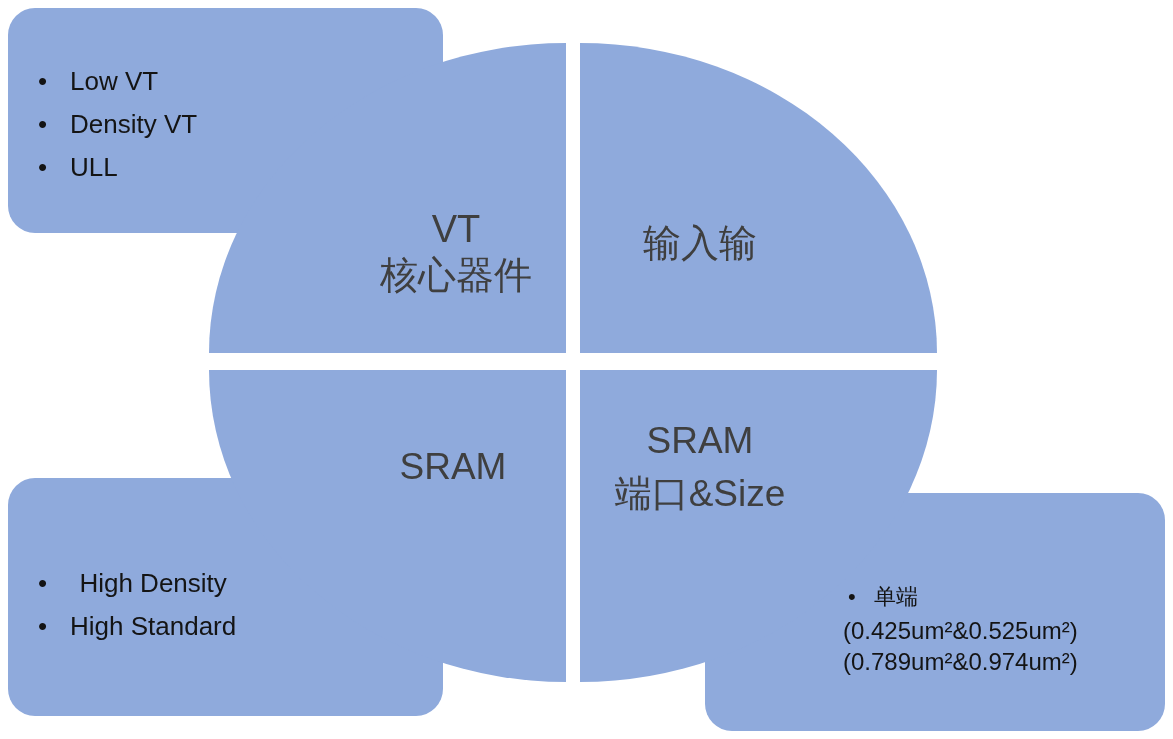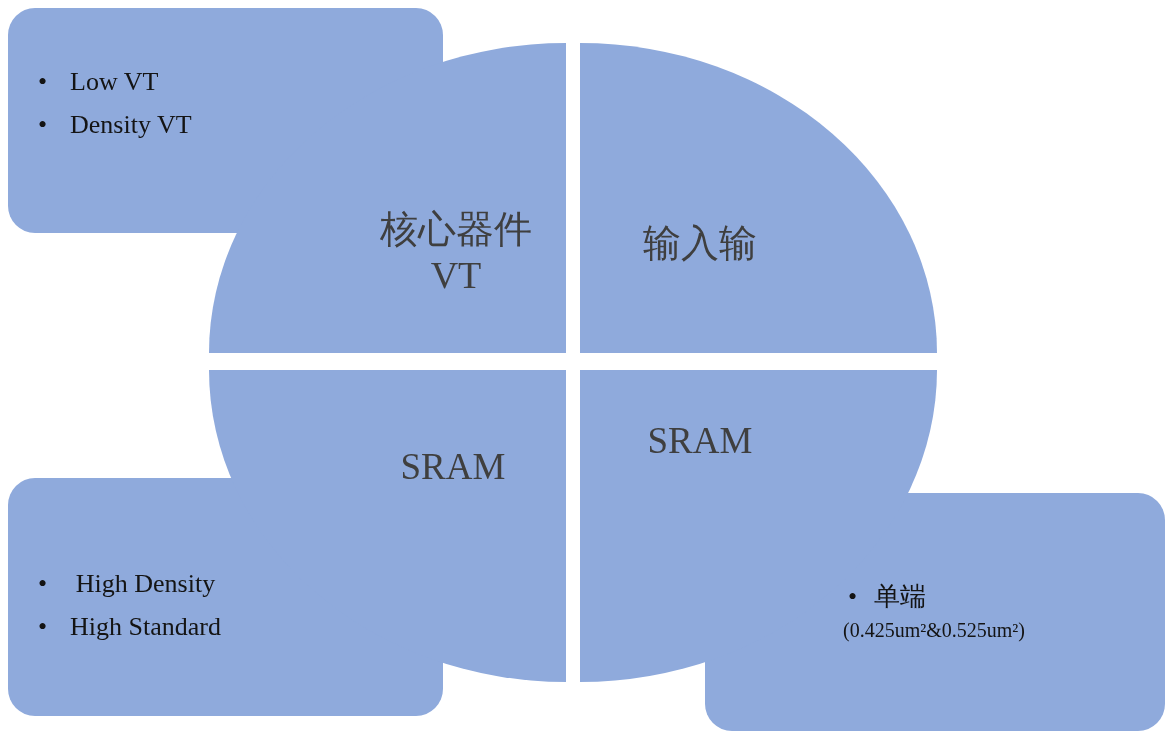--- a/index.html
+++ b/index.html
@@ -4,21 +4,21 @@
 <style>
   :root{
     --fill:#8FAADC;
     --label:#3F3F3F;
     --bullet:#141414;
     --bg:#FFFFFF;
   }
   html,body{margin:0;padding:0;background:var(--bg);}
   body{font-family:"Liberation Sans", sans-serif;}
   .canvas{
-    position:relative;width:1173px;height:739px;background:var(--bg);overflow:hidden;font-family:Liberation Serif, serif;
+    position:relative;width:1173px;height:739px;background:var(--bg);overflow:hidden;
   }
   
   .box{position:absolute;background:var(--fill);border-radius:27px;}
   .box-tl{left:8px;top:8px;width:435px;height:225px;}
   .box-tr{left:705px;top:8px;width:460px;height:225px;}
   .box-bl{left:8px;top:478px;width:435px;height:238px;text-align:center;}
   .box-br{left:705px;top:493px;width:460px;height:238px;}
   
   .quad{position:absolute;background:var(--fill);}
   .quad-tl{left:209px;top:43px;width:357px;height:310px;border-radius:100% 0 0 0;}
@@ -35,66 +35,69 @@
   
   ul.bullets{list-style:none;margin:0;padding:0;position:absolute;color:var(--bullet);}
   ul.bullets li{position:relative;padding-left:36px;line-height:43px;font-size:26px;}
   ul.bullets li::before{content:"\2022";position:absolute;left:4px;}
   .bullets-tl{left:26px;top:52px;}
   .bullets-tr{left:148px;top:54px;}
   .bullets-tr li{font-size:30px;line-height:46px;padding-left:42px;}
   .bullets-bl{left:26px;top:84px;}
   
   .br-content{position:absolute;left:138px;top:86px;color:var(--bullet);}
-  .br-content .li{position:relative;padding-left:31px;font-size:26px;line-height:36px;}
+  .br-content .li{position:relative;padding-left:31px;font-size:22px;line-height:36px;}
   .br-content .li::before{content:"\2022";position:absolute;left:5px;}
-  .br-content .detail{font-size:20px;line-height:31px;}
+  .br-content .detail{font-size:24px;line-height:31px;}
 </style>
 </head>
 <body>
 
 <div class="canvas">
 
   <div class="box box-tl">
     <ul class="bullets bullets-tl">
       <li>Low VT</li>
       <li>Density VT</li>
+      <li>ULL</li>
     </ul>
   </div>
 
 
   <div class="box box-bl">
     <ul class="bullets bullets-bl">
       <li>High Density</li>
       <li>High Standard</li>
     </ul>
   </div>
 
   <div class="box box-br">
     <div class="br-content">
       <div class="li">单端</div>
       <div class="detail">(0.425um²&amp;0.525um²)</div>
+      <div class="detail">(0.789um²&amp;0.974um²)</div>
     </div>
   </div>
 
   <div class="quad quad-tl"></div>
   <div class="quad quad-tr"></div>
   <div class="quad quad-bl"></div>
   <div class="quad quad-br"></div>
 
   <div class="qlabel qlabel-tl">
+    <div>VT</div>
     <div>核心器件</div>
-    <div>VT</div>
   </div>
 
   <div class="qlabel qlabel-tr">
     <div>输入输</div>
   </div>
 
   <div class="qlabel qlabel-bl">
     <div>SRAM</div>
   </div>
 
   <div class="qlabel qlabel-br">
     <div>SRAM</div>
+    <div>端口&amp;Size</div>
   </div>
 
 </div>
 
 </body></html>

